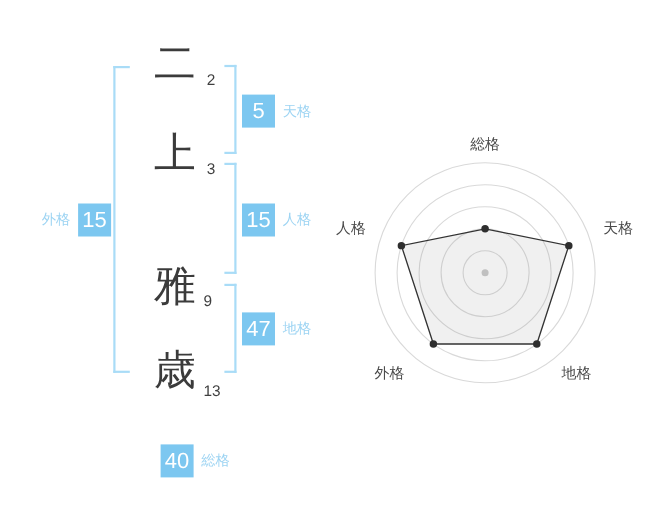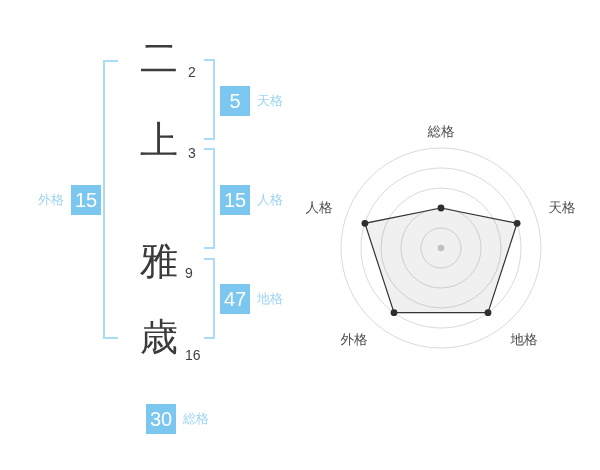--- a/index.html
+++ b/index.html
@@ -44,21 +44,21 @@
 <div id="stage">
 
   <div class="kanji" style="top:38px">二</div>
   <div class="kanji" style="top:120px">上</div>
   <div class="kanji" style="top:241px">雅</div>
   <div class="kanji" style="top:317px">歳</div>
 
   <div class="strokes" style="left:188px;top:65px">2</div>
   <div class="strokes" style="left:188px;top:146px">3</div>
   <div class="strokes" style="left:185px;top:266px">9</div>
-  <div class="strokes" style="left:185px;top:348px">16</div>
+  <div class="strokes" style="left:185px;top:348px">13</div>
 
   <div class="bracket-left" style="top:60px;height:279px"></div>
   <div class="bracket-right" style="top:59px;height:81px"></div>
   <div class="bracket-right" style="top:148px;height:101px"></div>
   <div class="bracket-right" style="top:258px;height:81px"></div>
 
   <div class="kv" style="left:220px;top:86px">
     <div class="vbox">5</div>
     <div class="klabel">天格</div>
   </div>
@@ -72,21 +72,21 @@
     <div class="vbox">47</div>
     <div class="klabel">地格</div>
   </div>
 
   <div class="kv" style="left:38px;top:185px">
     <div class="klabel">外格</div>
     <div class="vbox">15</div>
   </div>
 
   <div class="kv" style="left:146px;top:404px">
-    <div class="vbox">30</div>
+    <div class="vbox">40</div>
     <div class="klabel">総格</div>
   </div>
 
   <svg id="radar" width="600" height="470" viewBox="0 0 600 470" style="position:absolute;left:0;top:0">
       <circle cx="441" cy="248" r="20" fill="none" stroke="#d9d9d9" stroke-width="1"></circle>
       <circle cx="441" cy="248" r="40" fill="none" stroke="#d9d9d9" stroke-width="1"></circle>
       <circle cx="441" cy="248" r="60" fill="none" stroke="#d9d9d9" stroke-width="1"></circle>
       <circle cx="441" cy="248" r="80" fill="none" stroke="#d9d9d9" stroke-width="1"></circle>
       <circle cx="441" cy="248" r="100" fill="none" stroke="#d9d9d9" stroke-width="1"></circle>
       <circle cx="441" cy="248" r="3.2" fill="#c9c9c9"></circle>

